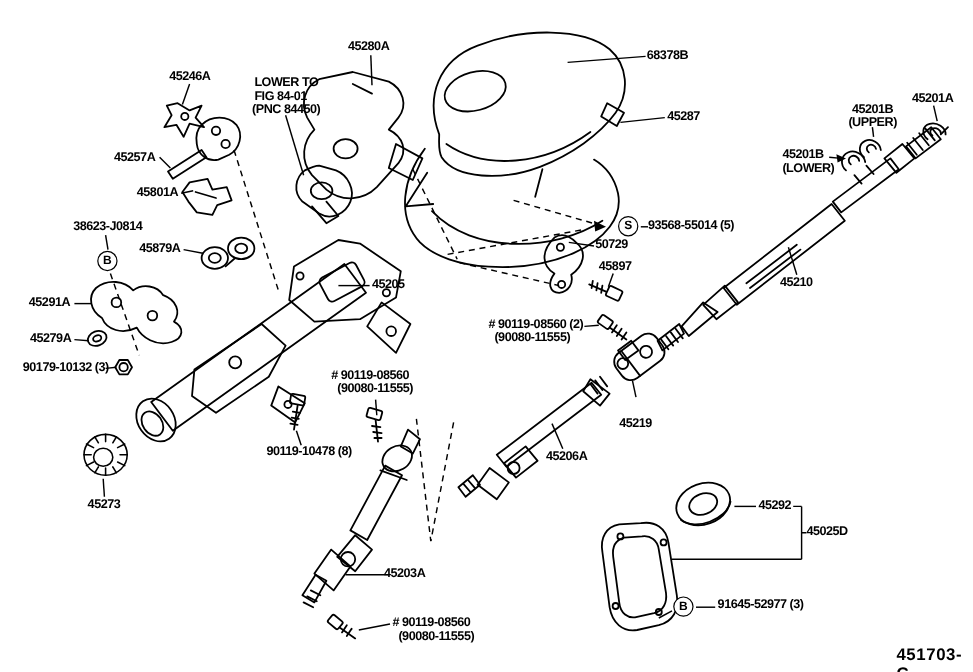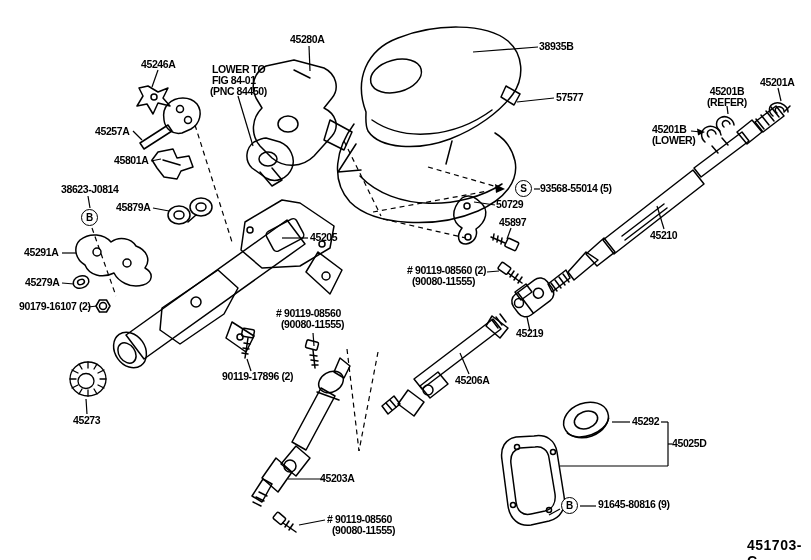--- a/index.html
+++ b/index.html
@@ -311,27 +311,27 @@
 
   <div class="lbl" style="left:141px;top:59px">45246A</div>
 
   <div class="lbl" style="left:212px;top:64px">
     <div>LOWER TO</div>
     <div>FIG 84-01</div>
     <div style="margin-left:-2px">(PNC 84450)</div>
   </div>
 
   <div class="lbl" style="left:290px;top:34px">45280A</div>
-  <div class="lbl" style="left:539px;top:41px">38935B</div>
-  <div class="lbl" style="left:556px;top:92px">57577</div>
+  <div class="lbl" style="left:539px;top:41px">68378B</div>
+  <div class="lbl" style="left:556px;top:92px">45287</div>
   <div class="lbl" style="left:760px;top:77px">45201A</div>
 
   <div class="lbl center" style="left:707px;top:86px">
     <div>45201B</div>
-    <div>(REFER)</div>
+    <div>(UPPER)</div>
   </div>
   <div class="lbl" style="left:652px;top:124px">
     <div>45201B</div>
     <div>(LOWER)</div>
   </div>
 
   <div class="marker" style="left:515px;top:180px">S</div>
   <div class="lbl" style="left:540px;top:183px">93568-55014 (5)</div>
 
   <div class="lbl" style="left:496px;top:199px">50729</div>
@@ -339,43 +339,43 @@
 
   <div class="lbl" style="left:95px;top:126px">45257A</div>
   <div class="lbl" style="left:114px;top:155px">45801A</div>
 
   <div class="lbl" style="left:61px;top:184px">38623-J0814</div>
   <div class="marker" style="left:81px;top:209px">B</div>
   <div class="lbl" style="left:116px;top:202px">45879A</div>
   <div class="lbl" style="left:310px;top:232px">45205</div>
   <div class="lbl" style="left:24px;top:247px">45291A</div>
   <div class="lbl" style="left:25px;top:277px">45279A</div>
-  <div class="lbl" style="left:19px;top:301px">90179-16107 (2)</div>
+  <div class="lbl" style="left:19px;top:301px">90179-10132 (3)</div>
   <div class="lbl" style="left:650px;top:230px">45210</div>
 
   <div class="lbl" style="left:276px;top:308px">
     <div># 90119-08560</div>
     <div style="margin-left:5px">(90080-11555)</div>
   </div>
 
   <div class="lbl" style="left:407px;top:265px">
     <div># 90119-08560 (2)</div>
     <div style="margin-left:5px">(90080-11555)</div>
   </div>
 
-  <div class="lbl" style="left:222px;top:371px">90119-17896 (2)</div>
+  <div class="lbl" style="left:222px;top:371px">90119-10478 (8)</div>
   <div class="lbl" style="left:73px;top:415px">45273</div>
-  <div class="lbl" style="left:516px;top:328px">45219</div>
+  <div class="lbl" style="left:516px;top:348px">45219</div>
   <div class="lbl" style="left:455px;top:375px">45206A</div>
   <div class="lbl" style="left:320px;top:473px">45203A</div>
 
   <div class="lbl" style="left:327px;top:514px">
     <div># 90119-08560</div>
     <div style="margin-left:5px">(90080-11555)</div>
   </div>
 
   <div class="lbl" style="left:632px;top:416px">45292</div>
   <div class="lbl" style="left:672px;top:438px">45025D</div>
   <div class="marker" style="left:561px;top:497px">B</div>
-  <div class="lbl" style="left:598px;top:499px">91645-80816 (9)</div>
+  <div class="lbl" style="left:598px;top:499px">91645-52977 (3)</div>
 
   <div class="figcode" style="left:747px;top:537px">451703-C</div>
 </div>
 
 </body></html>

